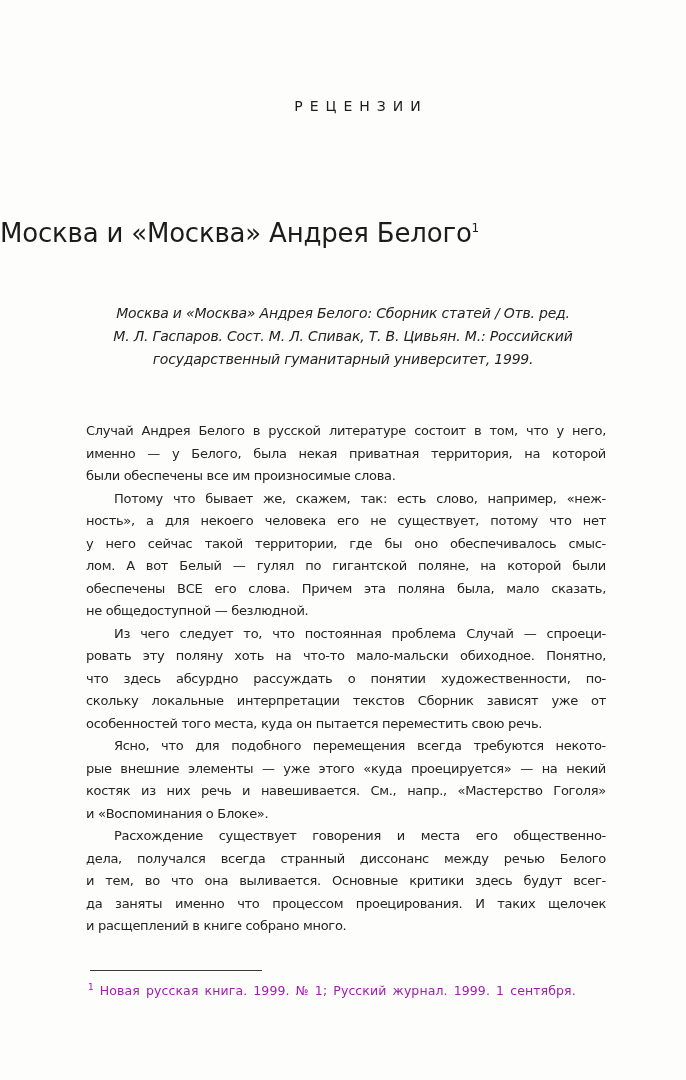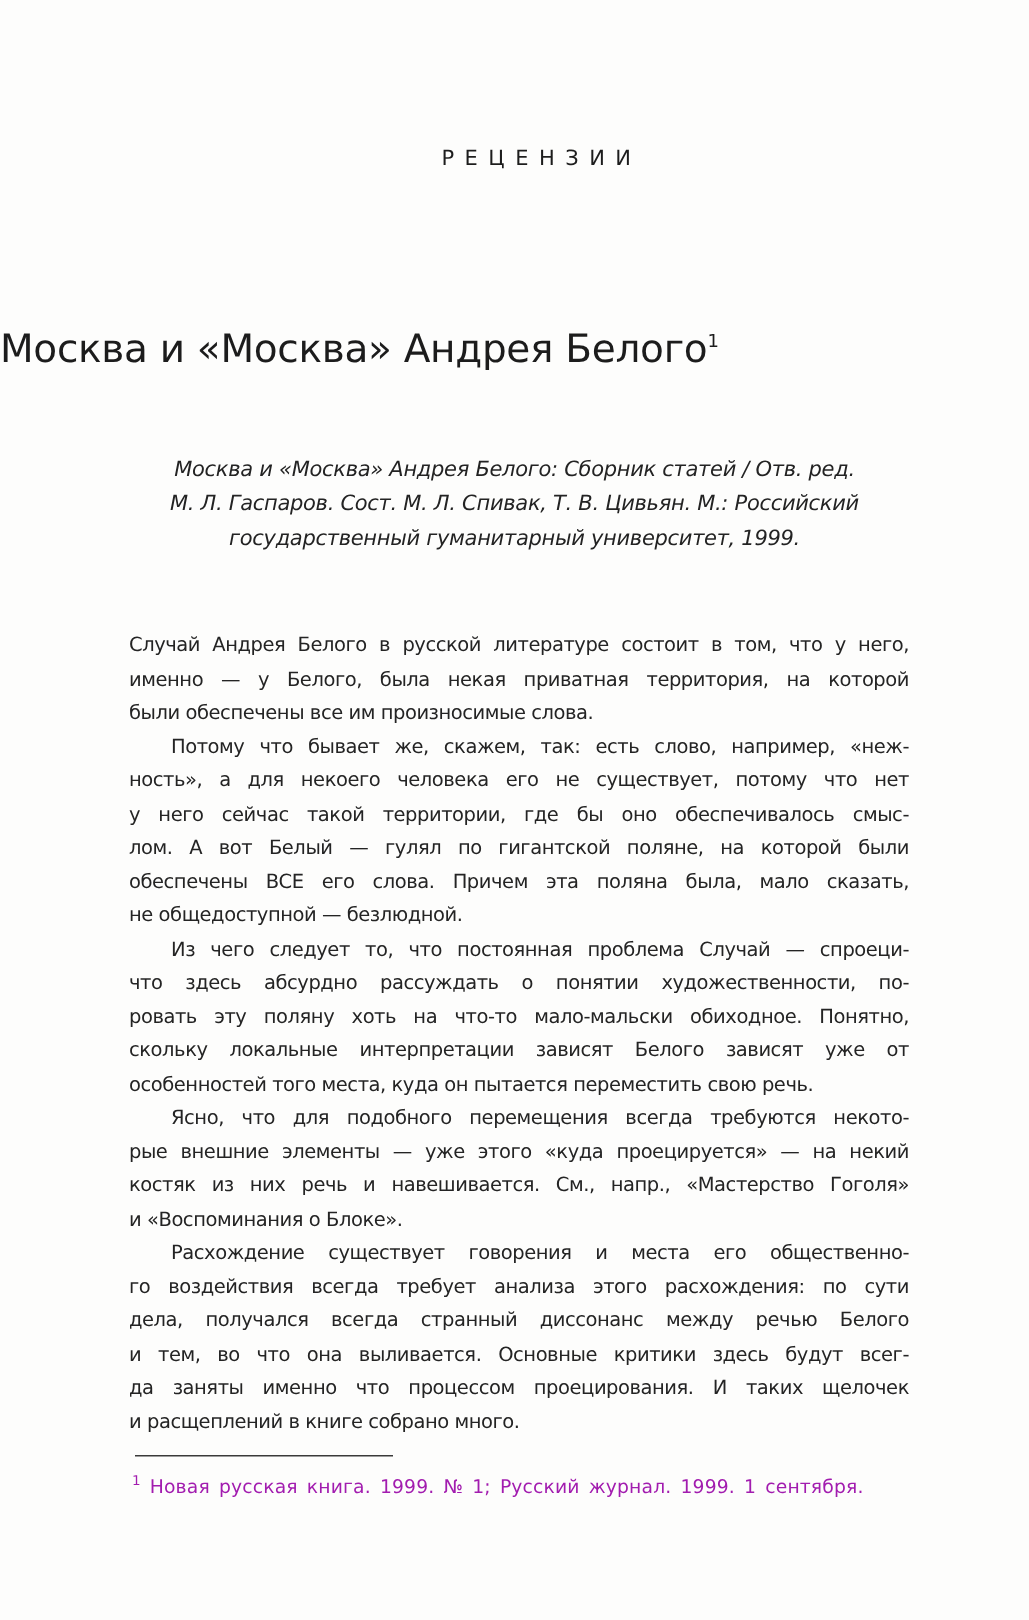--- a/index.html
+++ b/index.html
@@ -128,34 +128,33 @@
       <div>
         <div class="line first-indent">Потому что бывает же, скажем, так: есть слово, например, «неж-</div>
         <div class="line">ность», а для некоего человека его не существует, потому что нет</div>
         <div class="line">у него сейчас такой территории, где бы оно обеспечивалось смыс-</div>
         <div class="line">лом. А вот Белый — гулял по гигантской поляне, на которой были</div>
         <div class="line">обеспечены ВСЕ его слова. Причем эта поляна была, мало сказать,</div>
         <div class="line para-end">не общедоступной — безлюдной.</div>
       </div>
       <div>
         <div class="line first-indent">Из чего следует то, что постоянная проблема Случай — спроеци-</div>
+        <div class="line">ровать эту поляну хоть на что-то мало-мальски обиходное. Понятно,</div>
         <div class="line">что здесь абсурдно рассуждать о понятии художественности, по-</div>
-        <div class="line">ровать эту поляну хоть на что-то мало-мальски обиходное. Понятно,</div>
-        <div class="line">скольку локальные интерпретации зависят Белого зависят уже от</div>
+        <div class="line">скольку локальные интерпретации текстов Сборник зависят уже от</div>
         <div class="line para-end">особенностей того места, куда он пытается переместить свою речь.</div>
       </div>
       <div>
         <div class="line first-indent">Ясно, что для подобного перемещения всегда требуются некото-</div>
         <div class="line">рые внешние элементы — уже этого «куда проецируется» — на некий</div>
         <div class="line">костяк из них речь и навешивается. См., напр., «Мастерство Гоголя»</div>
         <div class="line para-end">и «Воспоминания о Блоке».</div>
       </div>
       <div>
         <div class="line first-indent">Расхождение существует говорения и места его общественно-</div>
-        <div class="line">го воздействия всегда требует анализа этого расхождения: по сути</div>
         <div class="line">дела, получался всегда странный диссонанс между речью Белого</div>
         <div class="line">и тем, во что она выливается. Основные критики здесь будут всег-</div>
         <div class="line">да заняты именно что процессом проецирования. И таких щелочек</div>
         <div class="line para-end">и расщеплений в книге собрано много.</div>
       </div>
     </div>
 
   <div class="footnote-rule"></div>
 
   <div class="footnote"><sup>1</sup><span>Новая русская книга. 1999. № 1; Русский журнал. 1999. 1 сентября.</span></div>

